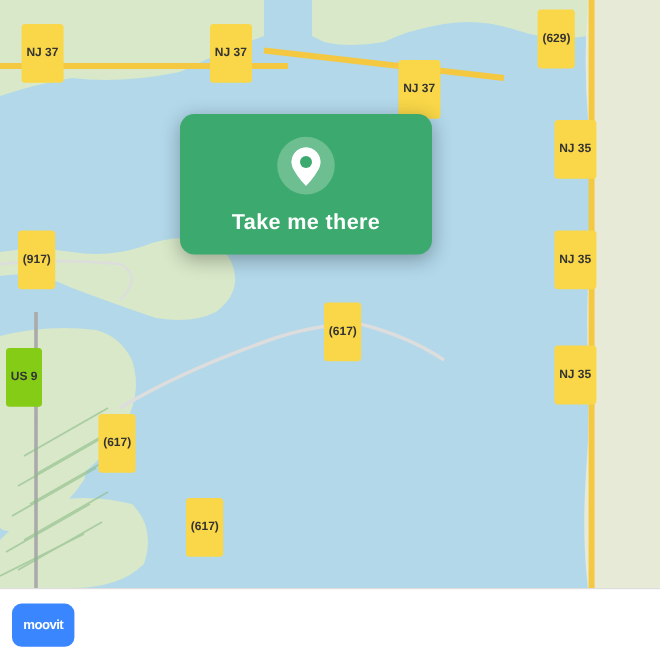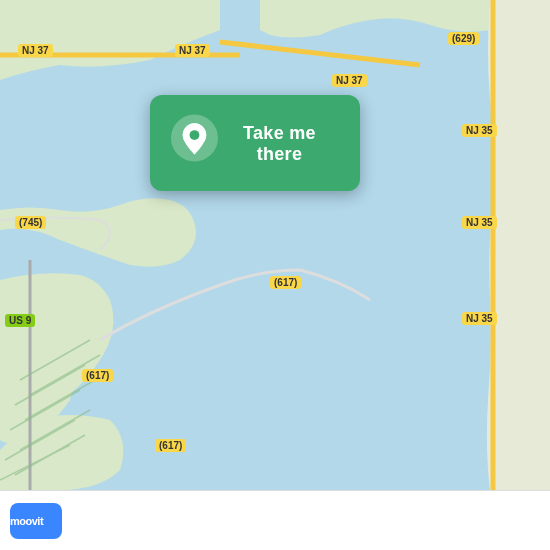--- a/index.html
+++ b/index.html
@@ -13,35 +13,35 @@
       background-color: #a8d8ea;
     }
 
     
     .road-label {
       position: absolute;
       font-size: 10px;
       font-weight: bold;
       color: #333;
       background: #f9d748;
-      padding: 1px 4px;
+      padding: 19px 4px;
       border-radius: 3px;
-      margin-top: 24px;
     }
 
     
     #card-overlay {
       position: absolute;
       top: 95px;
       left: 150px;
       width: 210px;
       background: #3caa6e;
       border-radius: 12px;
       padding: 18px 20px 16px;
       display: flex;
+      flex-direction: column;
       align-items: center;
       box-shadow: 0 4px 16px rgba(0,0,0,0.3);
       cursor: pointer;
     }
 
     #pin-icon {
       width: 50px;
       height: 50px;
       margin-bottom: 12px;
     }
@@ -75,20 +75,21 @@
 
     #location-name {
       font-size: 13px;
       font-weight: 600;
       color: #222;
     }
 
     #moovit-logo {
       display: flex;
       align-items: center;
+      justify-content: center;
       background: #3a86ff;
       border-radius: 8px;
       width: 52px;
       height: 36px;
     }
 
     #moovit-logo span {
       color: #fff;
       font-size: 11px;
       font-weight: bold;
@@ -150,21 +151,21 @@
     </g>
   </svg>
 
   <div class="road-label" style="top:20px;left:18px">NJ 37</div>
   <div class="road-label" style="top:20px;left:175px">NJ 37</div>
   <div class="road-label" style="top:50px;left:332px">NJ 37</div>
   <div class="road-label" style="top:8px;left:448px;background:#f9d748">(629)</div>
   <div class="road-label" style="top:100px;left:462px">NJ 35</div>
   <div class="road-label" style="top:192px;left:462px">NJ 35</div>
   <div class="road-label" style="top:288px;left:462px">NJ 35</div>
-  <div class="road-label" style="top:192px;left:15px;background:#f9d748">(745)</div>
+  <div class="road-label" style="top:192px;left:15px;background:#f9d748">(917)</div>
   <div class="road-label" style="top:252px;left:270px;background:#f9d748">(617)</div>
   <div class="road-label" style="top:345px;left:82px;background:#f9d748">(617)</div>
   <div class="road-label" style="top:415px;left:155px;background:#f9d748">(617)</div>
   <div class="road-label" style="top:290px;left:5px;background:#84cc16">US 9</div>
 
   <div id="card-overlay">
 
     <svg id="pin-icon" viewBox="0 0 50 50" xmlns="http://www.w3.org/2000/svg">
       <circle cx="25" cy="25" r="24" fill="rgba(255,255,255,0.25)"></circle>
       <circle cx="25" cy="22" r="12" fill="white" opacity="0.9"></circle>

